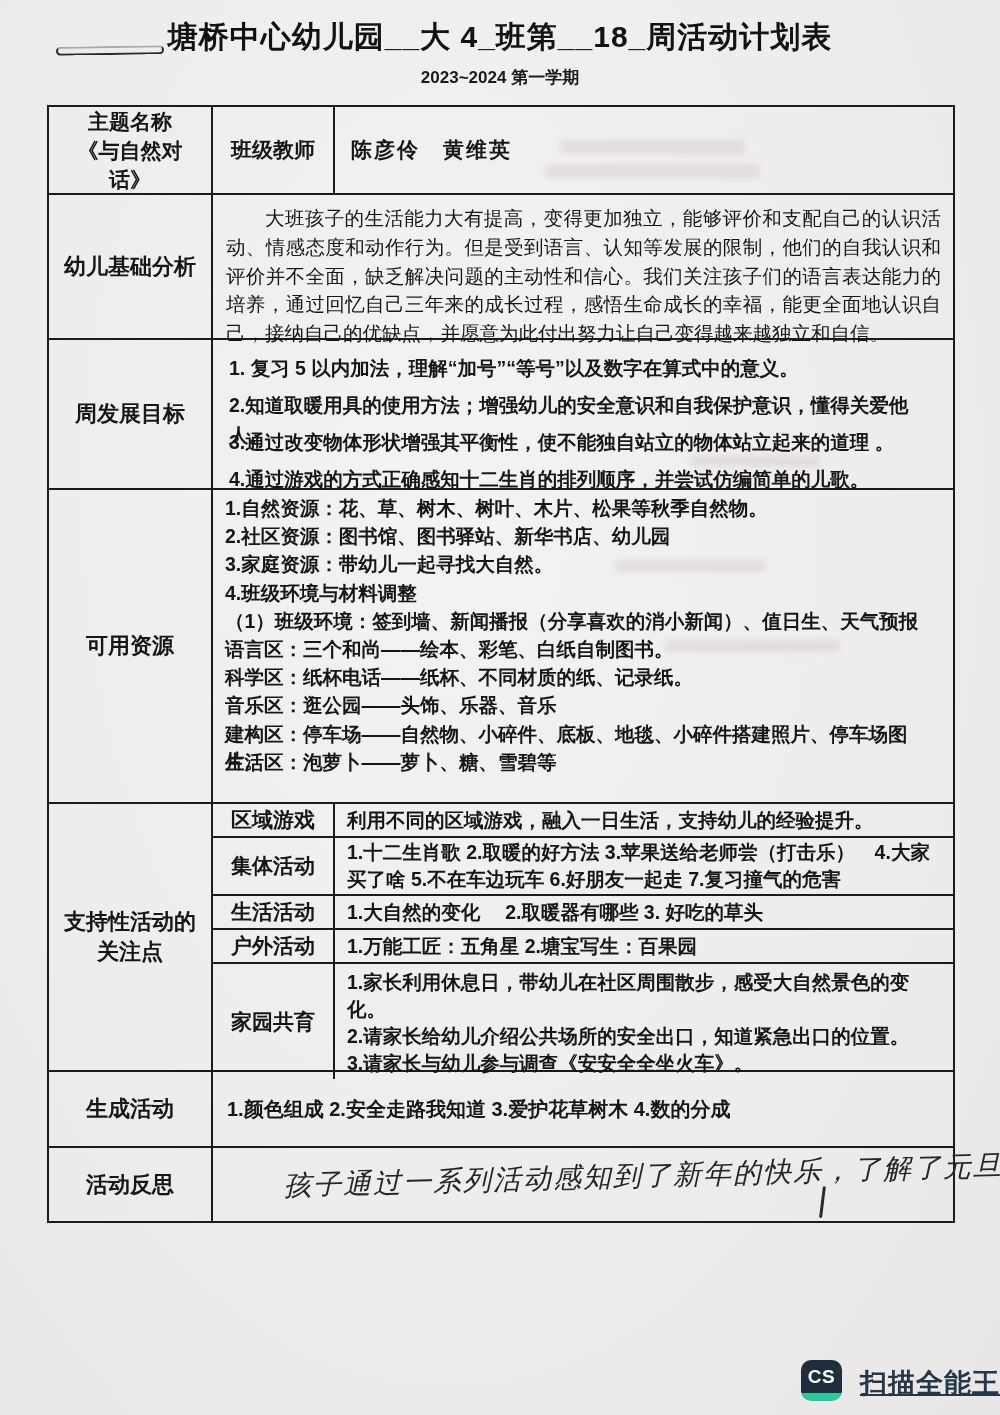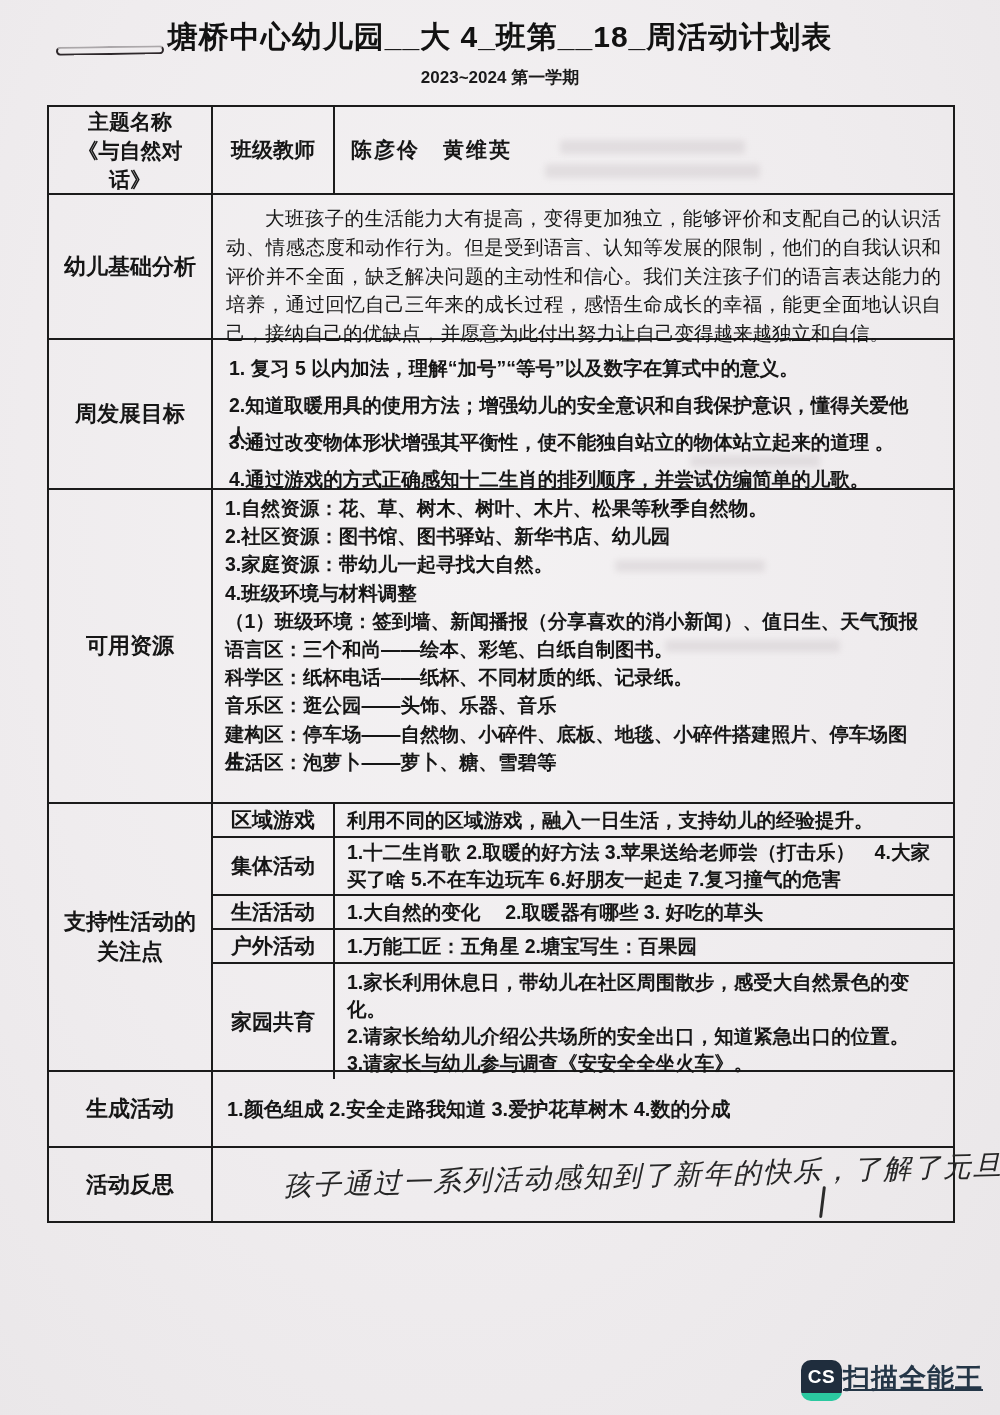--- a/index.html
+++ b/index.html
@@ -77,21 +77,21 @@
   }
   .hand-tail {
     position:absolute; left:608px; top:38px; width:2.5px; height:32px;
     background:#2b2b2b; transform:rotate(7deg); border-radius:2px;
   }
   .ghost {
     position:absolute; background:#b9b1b5; opacity:.28; filter:blur(3px);
     border-radius:3px;
   }
   .scanner {
-    position:absolute; left:801px; top:1360px; display:flex; align-items:flex-start; gap:1px;
+    position:absolute; left:801px; top:1360px; display:flex; align-items:flex-end; gap:18px;
   }
   .cs-badge {
     width:41px; height:41px; border-radius:10px; overflow:hidden;
     display:flex; flex-direction:column;
   }
   .cs-top { flex:1; display:flex; align-items:center; justify-content:center;
     font-size:19px; font-weight:700; color:#ffffff; letter-spacing:0.5px; }
   .cs-strip { height:8px; }
   .scanner-name { font-size:27px; font-weight:700; letter-spacing:1px; }
 </style>

